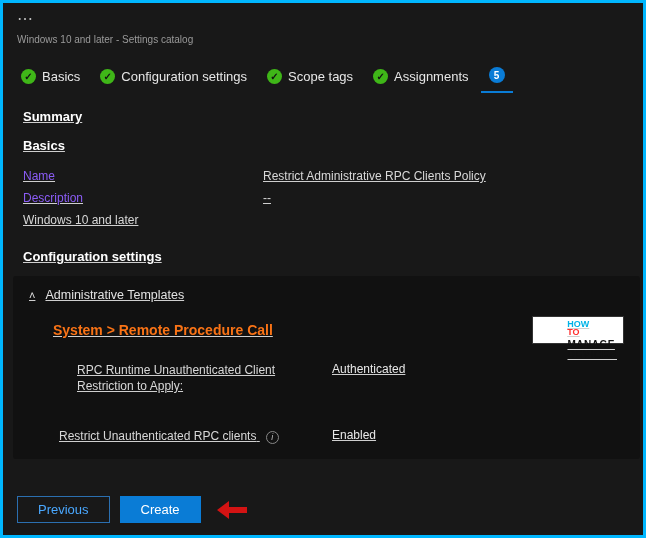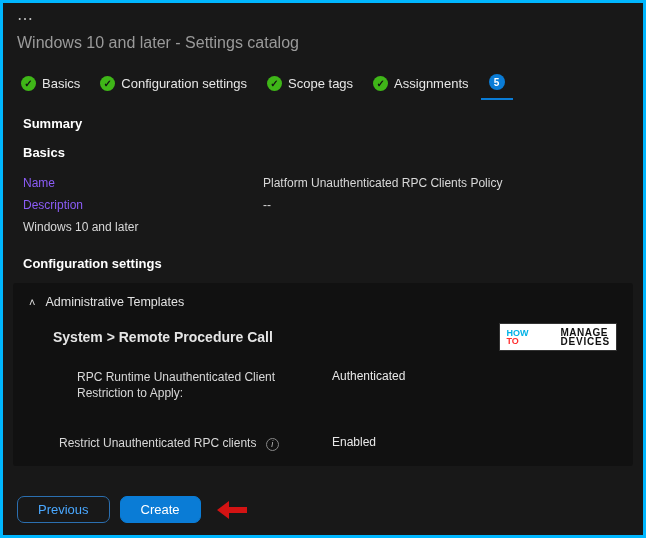--- a/index.html
+++ b/index.html
@@ -35,21 +35,21 @@
   }
   .ellipsis {
     color: #bbb;
     font-size: 16px;
     letter-spacing: 1px;
     position: relative;
     top: -4px;
   }
   .subtitle {
     color: #9a9a9a;
-    font-size: 16px;
+    font-size: 10px;
     margin-top: 2px;
   }
   .steps {
     display: flex;
     align-items: center;
     gap: 4px;
     padding: 10px 10px 0 10px;
     font-size: 13px;
     color: #e6e6e6;
   }
@@ -78,21 +78,22 @@
     color: #fff;
   }
   .step.active {
     color: #4aa8ff;
     border-bottom: 2px solid #0a7cd6;
     font-weight: 600;
   }
   .content {
     flex: 1;
     overflow: auto;
-    padding: 10px 20px 4px 20px;
+    padding: 10px 13px 4px 20px;
+    text-decoration: underline;
   }
   .summary-h {
     color: #ffffff;
     font-size: 13px;
     font-weight: 600;
     margin: 6px 0 14px 0;
   }
   .section-h {
     color: #ffffff;
     font-size: 13px;
@@ -125,32 +126,33 @@
     font-size: 11px;
     color: #e2e2e2;
   }
   .path-row {
     display: flex;
     align-items: center;
     justify-content: space-between;
     margin: 14px 0 6px 24px;
   }
   .path-text {
-    color: #e5e5e5;
+    color: #f97316;
     font-weight: 700;
     font-size: 14px;
   }
   .logo {
     background: #fff;
     border: 1px solid #333;
     padding: 3px 6px;
     display: flex;
     align-items: center;
     gap: 4px;
     height: 28px;
+    flex-direction: column;
   }
   .logo-howto {
     display: flex; flex-direction: column; line-height: 0.9;
     font-weight: 800; font-size: 9px;
   }
   .logo-how { color: #00b2e6; }
   .logo-to  { color: #ff2e2e; }
   .logo-right { display:flex; flex-direction:column; line-height:0.95;margin-left:28px; }
   .logo-m { font-weight: 800; font-size: 10px; color: #111; letter-spacing: 0.5px; }
   .logo-d { font-weight: 800; font-size: 10px; color: #111; letter-spacing: 0.8px; }
@@ -172,21 +174,21 @@
   .footer {
     padding: 10px 14px 12px 14px;
     display: flex;
     align-items: center;
     gap: 10px;
   }
   .btn {
     font-family: inherit;
     font-size: 13px;
     padding: 5px 20px;
-    border-radius: 7px;
+    border-radius: 0;
     cursor: pointer;
   }
   .btn-prev {
     background: transparent;
     color: #4aa8ff;
     border: 1px solid #2b6fb0;
   }
   .btn-create {
     background: #0a7cd6;
     color: #fff;
@@ -246,21 +248,21 @@
       <span class="step-num">5</span>
     </div>
   </div>
 
   <div class="content">
     <div class="summary-h">Summary</div>
 
     <div class="section-h">Basics</div>
     <div class="kv">
       <div class="k">Name</div>
-      <div class="v">Platform Unauthenticated RPC Clients Policy</div>
+      <div class="v">Restrict Administrative RPC Clients Policy</div>
     </div>
     <div class="kv">
       <div class="k">Description</div>
       <div class="v">--</div>
     </div>
     <div class="kv">
       <div class="v">Windows 10 and later</div>
     </div>
 
     <div class="section-h" style="margin-top:18px">Configuration settings</div>

